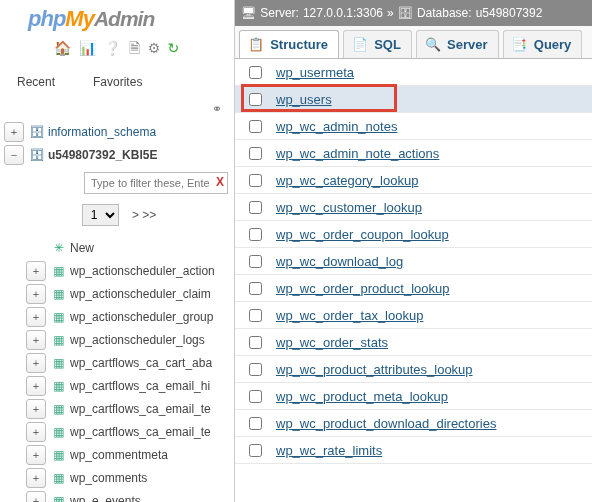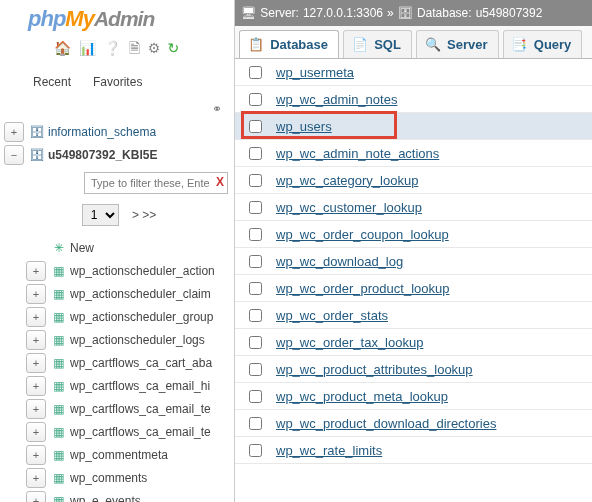--- a/index.html
+++ b/index.html
@@ -6,21 +6,21 @@
   body { font-family: -apple-system, sans-serif; font-size: 12px; width: 592px; height: 502px; overflow: hidden; background: #fff; color: #444; }
   .layout { display: flex; height: 100%; }
   .sidebar { width: 235px; flex: none; border-right: 1px solid #ccc; overflow: hidden; }
   .main { flex: 1; overflow: hidden; }
   .logo { padding: 6px 0 2px 28px; }
   .logo .php { font-style: italic; font-weight: bold; color: #6f9fd8; font-size: 22px; letter-spacing: -1px; }
   .logo .my { font-style: italic; font-weight: bold; color: #f89406; font-size: 22px; letter-spacing: -1px; }
   .logo .admin { font-style: italic; font-weight: bold; color: #888; font-size: 21px; letter-spacing: -1px; }
   .toolbar { text-align: center; padding: 4px 0; }
   .toolbar span { display: inline-block; margin: 0 2px; font-size: 14px; }
-  .tabs-recent { display:flex; gap:4px; padding: 4px 24px; font-size: 12px; color:#444; }
+  .tabs-recent { display:flex; gap:20px; padding: 4px 8px; font-size: 12px; color:#444; }
   .tabs-recent span{ padding:4px 8px; border:1px solid transparent; border-radius:3px; cursor:pointer;}
   .link-row{ text-align:right; padding:4px 12px; color:#777; }
   .tree { font-size: 12px; color: #235a81; padding-left:4px;}
   .tree-row { display: flex; align-items: center; height: 23px; white-space: nowrap; overflow: hidden; }
   .tree-row .exp { width: 20px; height: 20px; border: 1px solid #bbb; border-radius: 3px; background: linear-gradient(#fff,#eee); font-size: 11px; line-height: 18px; text-align: center; color: #666; margin-right: 2px; flex:none; }
   .tree-row .exp.minus::before{content:"−";}
   .tree-row .exp.plus::before{content:"+";}
   .tree-row .ticon { width:16px; text-align:center; margin:0 3px; flex:none;}
   .tree-row .lbl { color:#235a81; }
   .tree-row.db .lbl{ font-weight:bold; color:#444;}
@@ -162,51 +162,51 @@
       <span>Server:</span>
       <a>127.0.0.1:3306</a>
       <span>»</span>
       <span class="bicon">🗄</span>
       <span>Database:</span>
       <a>u549807392</a>
     </div>
     <div class="tabstrip" id="tabstrip">
         <div class="tab active">
           <span class="ticon">📋</span>
-          <span class="txt">Database</span>
+          <span class="txt">Structure</span>
         </div>
         <div class="tab">
           <span class="ticon">📄</span>
           <span class="txt">SQL</span>
         </div>
         <div class="tab">
           <span class="ticon">🔍</span>
           <span class="txt">Server</span>
         </div>
         <div class="tab">
           <span class="ticon">📑</span>
           <span class="txt">Query</span>
         </div>
       </div>
     <div class="tablelist" id="tablelist">
         <div class="trow">
           <input type="checkbox" style="">
           <a class="name">wp_usermeta</a>
         </div>
-        <div class="trow">
-          <input type="checkbox" style="">
-          <a class="name">wp_wc_admin_notes</a>
-        </div>
         <div class="trow hl">
           <div class="redbox"></div>
           <input type="checkbox" style="">
           <a class="name">wp_users</a>
         </div>
         <div class="trow">
           <input type="checkbox" style="">
+          <a class="name">wp_wc_admin_notes</a>
+        </div>
+        <div class="trow">
+          <input type="checkbox" style="">
           <a class="name">wp_wc_admin_note_actions</a>
         </div>
         <div class="trow">
           <input type="checkbox" style="">
           <a class="name">wp_wc_category_lookup</a>
         </div>
         <div class="trow">
           <input type="checkbox" style="">
           <a class="name">wp_wc_customer_lookup</a>
         </div>
@@ -217,25 +217,25 @@
         <div class="trow">
           <input type="checkbox" style="">
           <a class="name">wp_wc_download_log</a>
         </div>
         <div class="trow">
           <input type="checkbox" style="">
           <a class="name">wp_wc_order_product_lookup</a>
         </div>
         <div class="trow">
           <input type="checkbox" style="">
+          <a class="name">wp_wc_order_tax_lookup</a>
+        </div>
+        <div class="trow">
+          <input type="checkbox" style="">
           <a class="name">wp_wc_order_stats</a>
-        </div>
-        <div class="trow">
-          <input type="checkbox" style="">
-          <a class="name">wp_wc_order_tax_lookup</a>
         </div>
         <div class="trow">
           <input type="checkbox" style="">
           <a class="name">wp_wc_product_attributes_lookup</a>
         </div>
         <div class="trow">
           <input type="checkbox" style="">
           <a class="name">wp_wc_product_meta_lookup</a>
         </div>
         <div class="trow">

